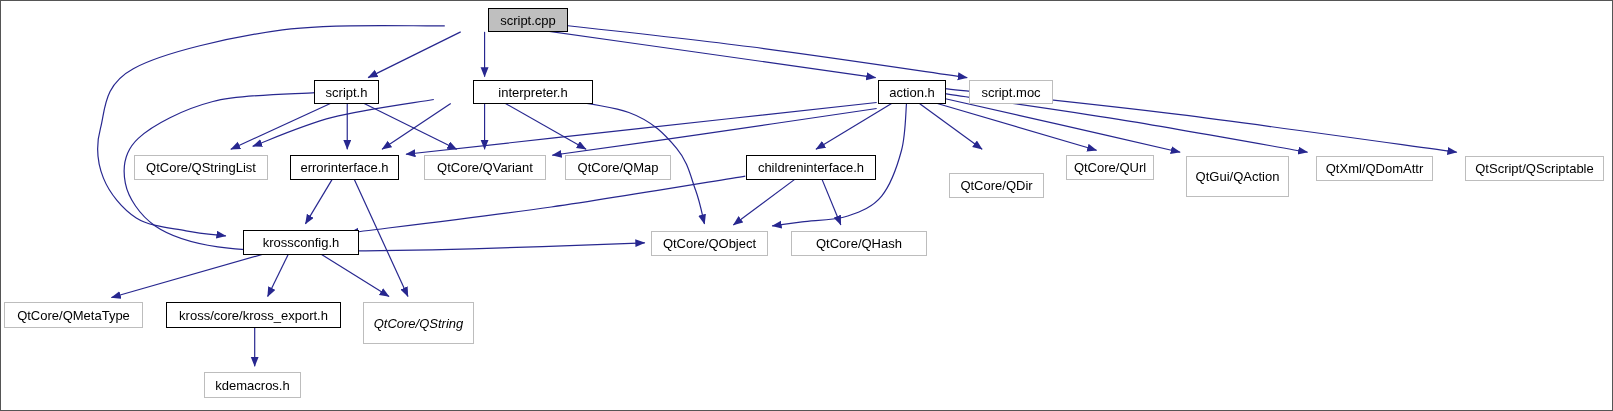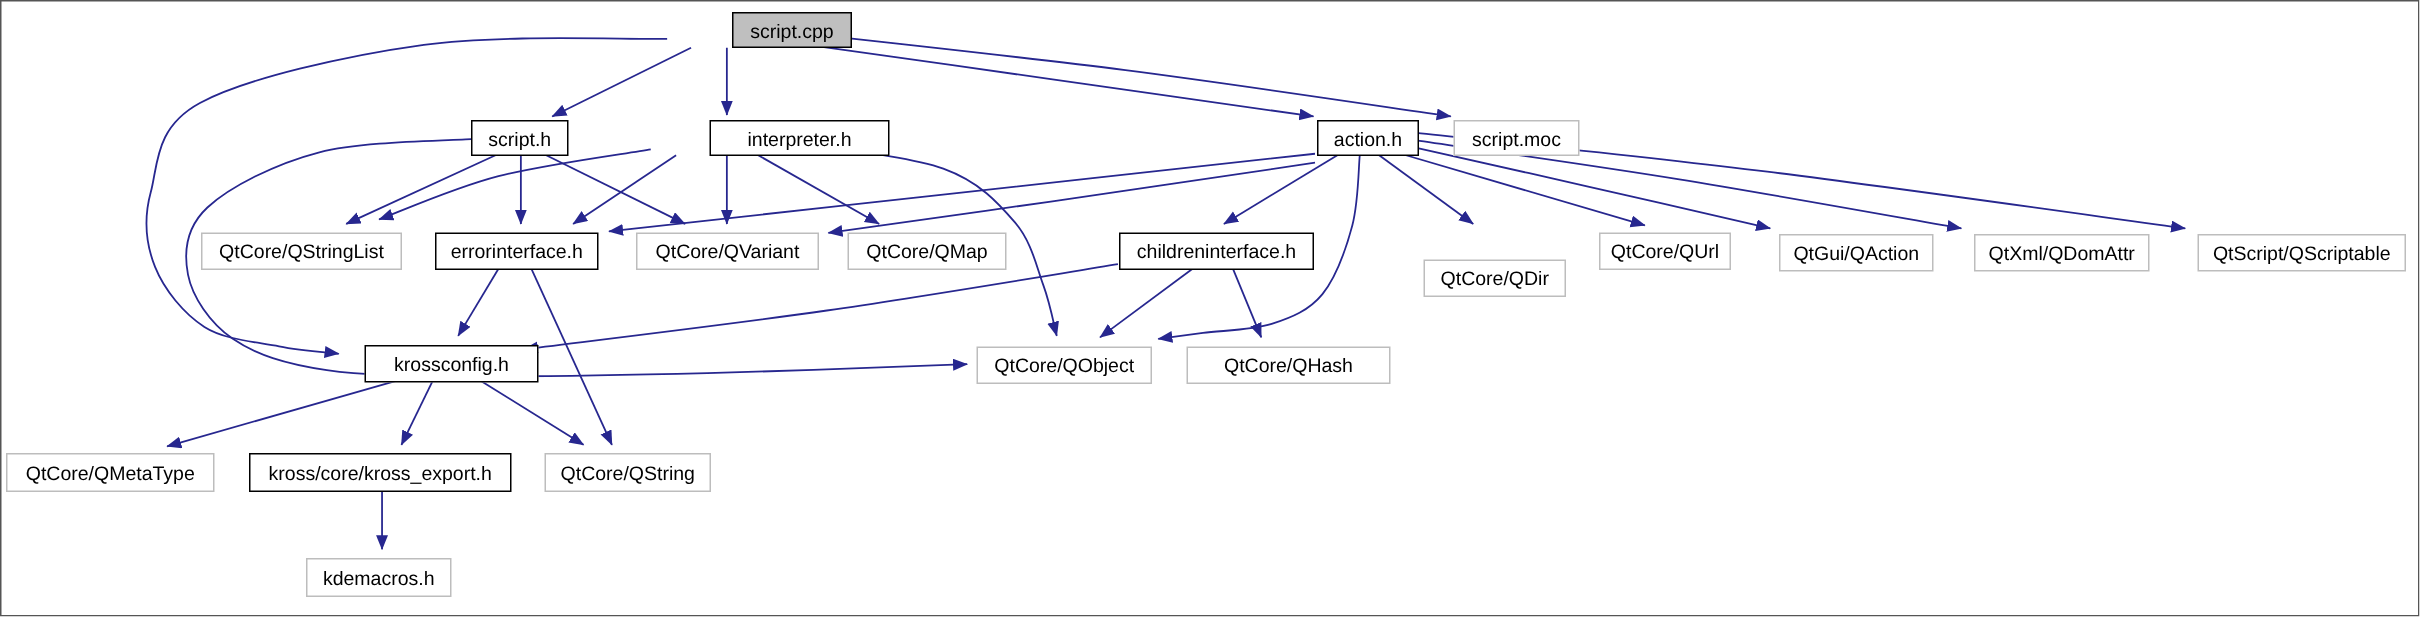--- a/index.html
+++ b/index.html
@@ -103,21 +103,21 @@
       </div>
       <div class="node doc" style="left: 745px; top: 154px; width: 130px; height: 25px;">
         <span>childreninterface.h</span>
       </div>
       <div class="node ext" style="left: 948px; top: 172px; width: 95px; height: 25px;">
         <span>QtCore/QDir</span>
       </div>
       <div class="node ext" style="left: 1065px; top: 154px; width: 88px; height: 25px;">
         <span>QtCore/QUrl</span>
       </div>
-      <div class="node ext" style="left: 1185px; top: 155px; width: 103px; height: 25px;">
+      <div class="node ext" style="left: 1185px; top: 155px; width: 103px; height: 41px;">
         <span>QtGui/QAction</span>
       </div>
       <div class="node ext" style="left: 1315px; top: 155px; width: 117px; height: 25px;">
         <span>QtXml/QDomAttr</span>
       </div>
       <div class="node ext" style="left: 1464px; top: 155px; width: 139px; height: 25px;">
         <span>QtScript/QScriptable</span>
       </div>
       <div class="node doc" style="left: 242px; top: 229px; width: 116px; height: 25px;">
         <span>krossconfig.h</span>
@@ -127,20 +127,20 @@
       </div>
       <div class="node ext" style="left: 790px; top: 230px; width: 136px; height: 25px;">
         <span>QtCore/QHash</span>
       </div>
       <div class="node ext" style="left: 3px; top: 301px; width: 139px; height: 26px;">
         <span>QtCore/QMetaType</span>
       </div>
       <div class="node doc" style="left: 165px; top: 301px; width: 175px; height: 26px;">
         <span>kross/core/kross_export.h</span>
       </div>
-      <div class="node ext" style="left: 362px; top: 301px; width: 111px; height: 26px;">
+      <div class="node ext" style="left: 362px; top: 301px; width: 111px; height: 42px; font-style: italic;">
         <span>QtCore/QString</span>
       </div>
       <div class="node ext" style="left: 203px; top: 371px; width: 97px; height: 26px;">
         <span>kdemacros.h</span>
       </div>
     </div>
 </div>
 
 </body></html>

